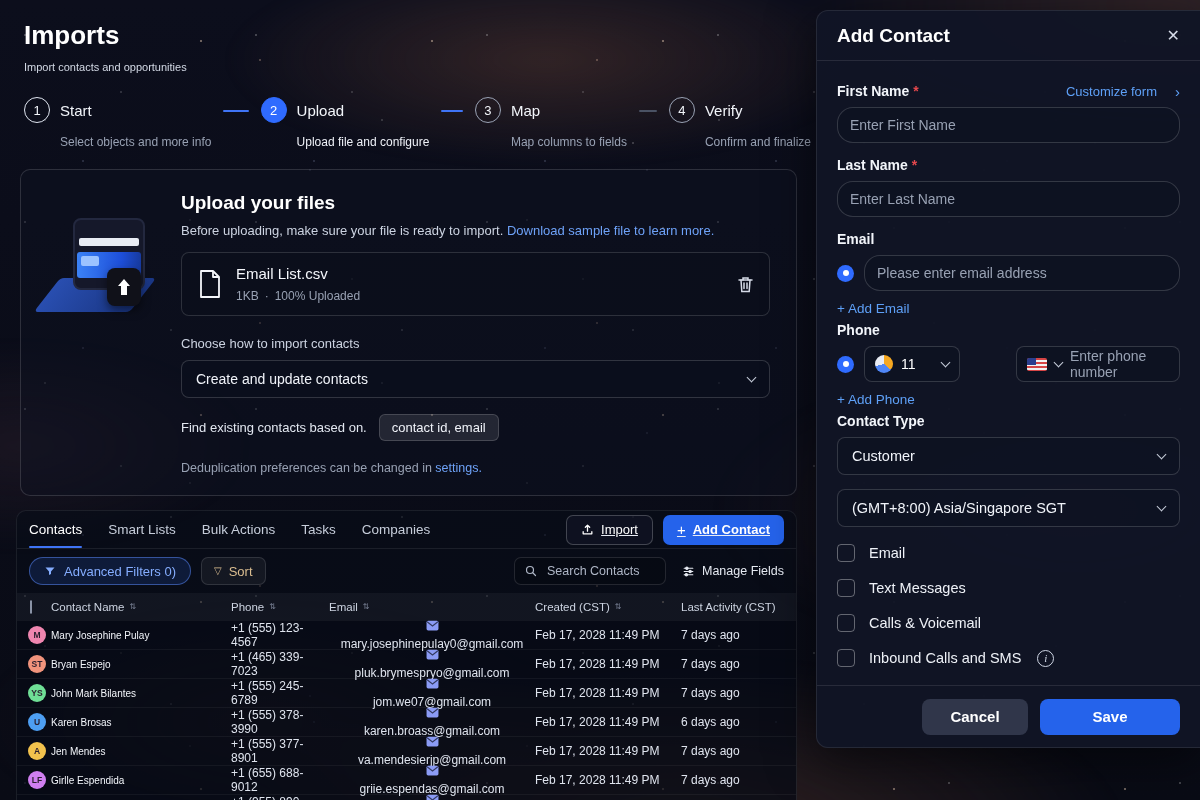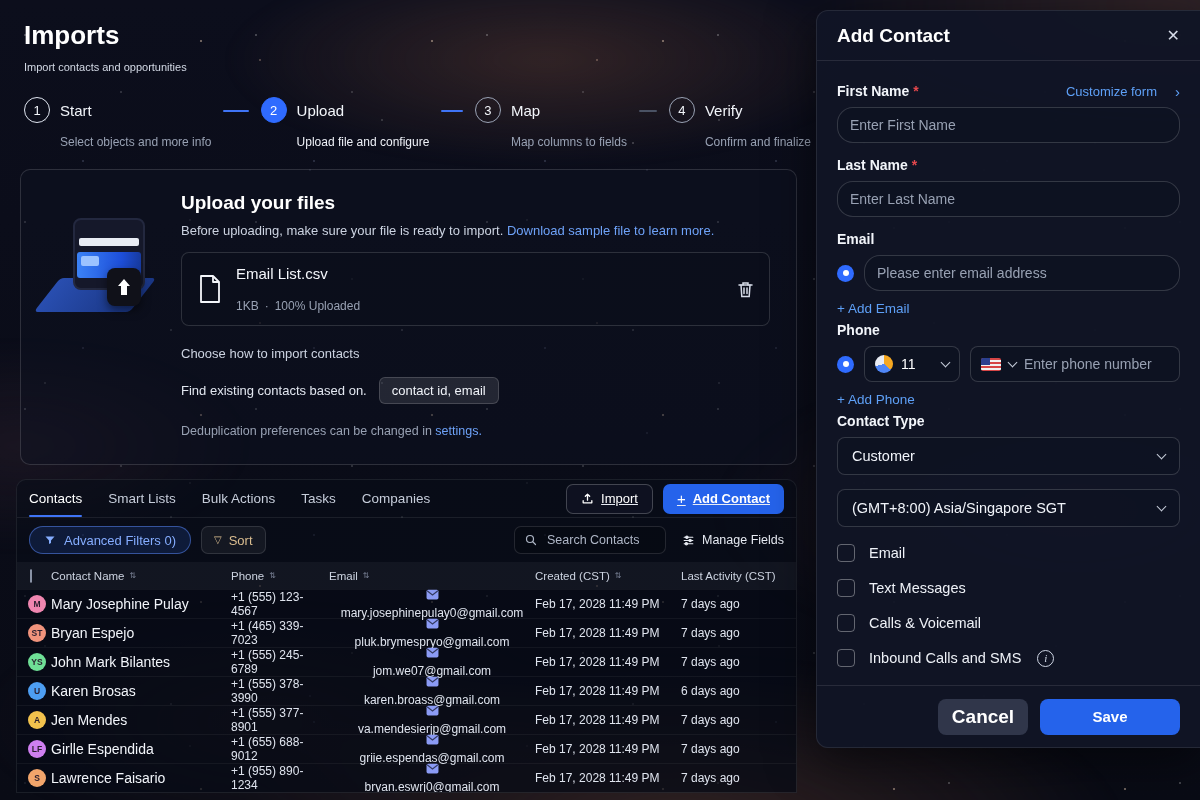--- a/index.html
+++ b/index.html
@@ -63,21 +63,21 @@
   .illus .bar{position:absolute;left:32px;top:22px;width:60px;height:8px;background:#e8ecf4;border-radius:2px;}
   .illus .screenblue{position:absolute;left:30px;top:36px;width:64px;height:26px;background:linear-gradient(90deg,#3b82f6,#1d4ed8 70%,#173a9e);border-radius:3px;}
   .illus .chip{position:absolute;left:34px;top:40px;width:18px;height:10px;background:#9cc3ff;border-radius:2px;}
   .illus .badge{position:absolute;left:60px;top:52px;width:34px;height:38px;background:#101119;border-radius:8px;display:flex;align-items:center;justify-content:center;box-shadow:0 4px 10px rgba(0,0,0,.5);}
   .upload-title{font-size:19px;font-weight:700;color:#fff;margin-bottom:9px;}
   .upload-desc{font-size:13px;color:#ccd3e1;margin-bottom:14px;}
   .link{color:#6ea2f8;cursor:pointer;}
   .file-box{display:flex;align-items:center;gap:14px;border:1px solid rgba(255,255,255,.14);
     background:rgba(9,13,26,.5);border-radius:8px;padding:12px 16px;margin-bottom:20px;}
   .file-name{font-size:15px;color:#f4f6fb;}
-  .file-meta{font-size:12px;color:#98a1b3;margin-top:17px;display:flex;gap:6px;}
+  .file-meta{font-size:12px;color:#98a1b3;margin-top:7px;display:flex;gap:6px;}
   .trash-btn{margin-left:auto;cursor:pointer;display:flex;}
   .choose-label{font-size:13px;color:#ccd3e1;margin-bottom:9px;}
   .select{height:38px;border:1px solid rgba(255,255,255,.16);border-radius:8px;background:rgba(10,14,28,.35);
     display:flex;align-items:center;padding:0 14px;font-size:14px;color:#f0f3f9;cursor:pointer;}
   .chev{width:7px;height:7px;border-right:1.6px solid #c6cdda;border-bottom:1.6px solid #c6cdda;
     transform:rotate(45deg);margin-left:auto;flex:none;margin-top:-3px;}
   .find-row{display:flex;align-items:center;gap:12px;font-size:13px;color:#e2e7f0;margin:16px 0 20px;}
   .find-badge{padding:5px 12px;background:rgba(255,255,255,.10);border:1px solid rgba(255,255,255,.16);
     border-radius:6px;font-size:13px;color:#f0f3f9;cursor:pointer;}
   .dedupe{font-size:12.5px;color:#98a1b3;}
@@ -109,21 +109,21 @@
 
   .grid-row{display:grid;grid-template-columns:34px 180px 98px 206px 146px 1fr;align-items:center;}
   .thead{height:27px;background:rgba(255,255,255,.045);font-size:11.5px;color:#ccd3e0;}
   .th{display:flex;align-items:center;gap:5px;padding-right:8px;}
   .sort-arrows{color:#7a8296;font-size:8px;}
   .cbx{width:13px;height:13px;border:1.5px solid #8a93a6;border-radius:3px;background:transparent;cursor:pointer;}
   .thead .cbx{margin-left:13px;}
   .trow{height:29px;font-size:12px;color:#dfe4ee;border-top:1px solid rgba(255,255,255,.05);background:rgba(5,9,20,.35);}
   .avatar{width:18px;height:18px;border-radius:50%;margin-left:11px;display:flex;align-items:center;justify-content:center;
     font-size:8.5px;font-weight:700;color:#2a1e2e;}
-  .cell-name{color:#f2f5fa;font-size:14px;}
+  .cell-name{color:#f2f5fa;font-size:10px;}
   .cell-email{display:flex;align-items:center;gap:6px;overflow:hidden;white-space:nowrap;flex-direction:column;}
 
   
   .panel{position:absolute;right:0;top:10px;width:384px;height:738px;z-index:5;
     background:rgba(17,21,37,.97);border:1px solid rgba(255,255,255,.09);border-right:none;
     border-radius:12px 0 0 12px;box-shadow:0 12px 48px rgba(0,0,0,.55);display:flex;flex-direction:column;}
   .panel-header{height:50px;flex:none;display:flex;align-items:center;justify-content:space-between;
     padding:0 20px;border-bottom:1px solid rgba(255,255,255,.1);}
   .panel-title{font-size:19px;font-weight:600;color:#fff;}
   .close-x{font-size:16px;color:#d6dbe8;cursor:pointer;}
@@ -151,21 +151,21 @@
   .ph-placeholder{font-size:14px;color:#98a1b3;}
   .panel-select{height:38px;border:1px solid rgba(255,255,255,.16);border-radius:8px;background:rgba(9,13,28,.35);
     display:flex;align-items:center;padding:0 14px;font-size:14.5px;color:#f0f3f9;margin-bottom:14px;cursor:pointer;}
   .check-row{display:flex;align-items:center;gap:14px;margin:17px 0;}
   .checkbox{width:18px;height:18px;border:1.5px solid rgba(255,255,255,.35);border-radius:4px;background:transparent;cursor:pointer;flex:none;}
   .check-label{font-size:14.5px;color:#eef1f7;}
   .info-i{width:17px;height:17px;border:1.5px solid #cfd6e4;border-radius:50%;color:#cfd6e4;font-size:11px;
     display:flex;align-items:center;justify-content:center;margin-left:2px;font-style:italic;font-family:"Liberation Serif",serif;}
   .panel-footer{flex:none;height:62px;border-top:1px solid rgba(255,255,255,.1);display:flex;align-items:center;
     justify-content:flex-end;gap:12px;padding:0 20px;}
-  .btn-cancel{width:90px;height:36px;border-radius:8px;background:#30364a;color:#fff;font-size:19px;font-weight:600;
+  .btn-cancel{width:106px;height:36px;border-radius:8px;background:#30364a;color:#fff;font-size:15px;font-weight:600;
     display:flex;align-items:center;justify-content:center;cursor:pointer;}
   .btn-save{width:140px;height:36px;border-radius:8px;background:#2563eb;color:#fff;font-size:15px;font-weight:700;
     display:flex;align-items:center;justify-content:center;cursor:pointer;}
   svg{display:block;}
 </style>
 </head>
 <body>
 
 <div class="screen">
   <div class="nebula"></div>
@@ -246,20 +246,24 @@
         <span class="trash-btn">
           <svg width="15" height="17" viewBox="0 0 15 17" fill="none" stroke="#d6dbe8" stroke-width="1.5" stroke-linecap="round">
             <path d="M1 4 H14"></path>
               <path d="M5 4 V2 H10 V4"></path>
               <path d="M3 4 L3.8 15.5 H11.2 L12 4"></path>
               <path d="M6 7 V12.5 M9 7 V12.5"></path>
           </svg>
         </span>
       </div>
       <div class="choose-label">Choose how to import contacts</div>
+      <div class="select">
+        <span>Create and update contacts</span>
+        <span class="chev"></span>
+      </div>
       <div class="find-row">
         <span>Find existing contacts based on.</span>
         <span class="find-badge">contact id, email</span>
       </div>
       <div class="dedupe">
         <span>Deduplication preferences can be changed in</span>
         <span class="link">settings.</span>
       </div>
     </div>
 
@@ -519,21 +523,21 @@
       <div class="label-row" style="margin-top:6px;">
         <div class="field-label">Phone</div>
       </div>
       <div class="inline-row">
         <span class="radio"></span>
         <div class="mini-select" style="width:96px;">
           <span class="pie"></span>
           <span class="mini-val">11</span>
           <span class="chev"></span>
         </div>
-        <div class="mini-select" style="flex:1;">
+        <div class="mini-select" style="flex:1;margin-left:46px;">
           <span class="flag"></span>
           <span class="chev" style="margin-left:0;"></span>
           <span class="ph-placeholder">Enter phone number</span>
         </div>
       </div>
       <div class="add-link">+ Add Phone</div>
 
       <div class="label-row" style="margin-top:6px;">
         <div class="field-label">Contact Type</div>
       </div>

